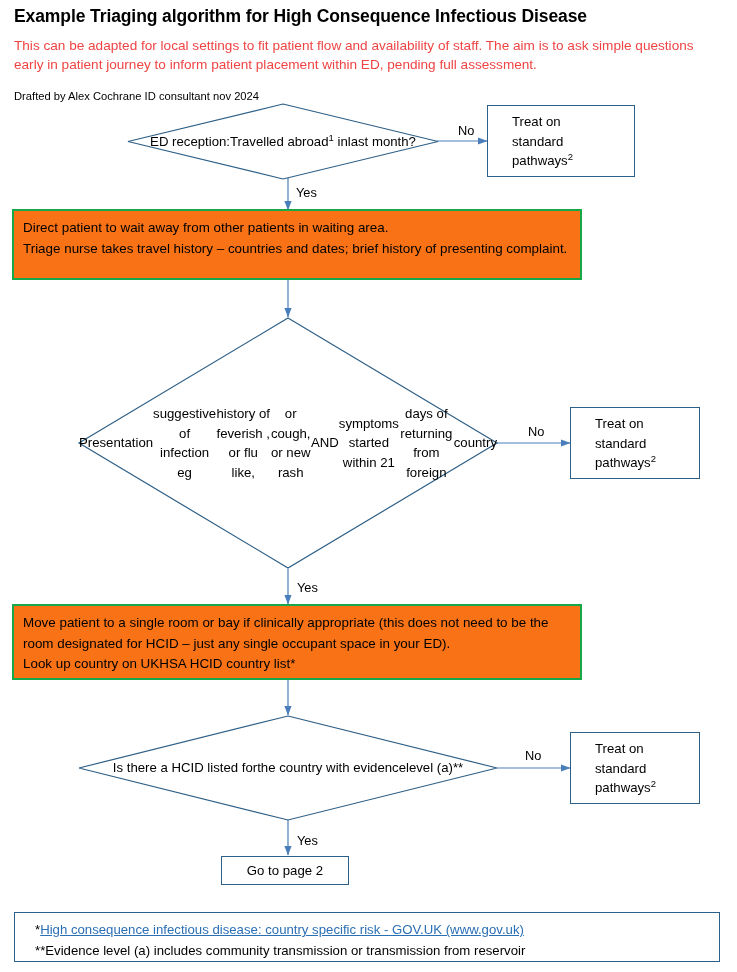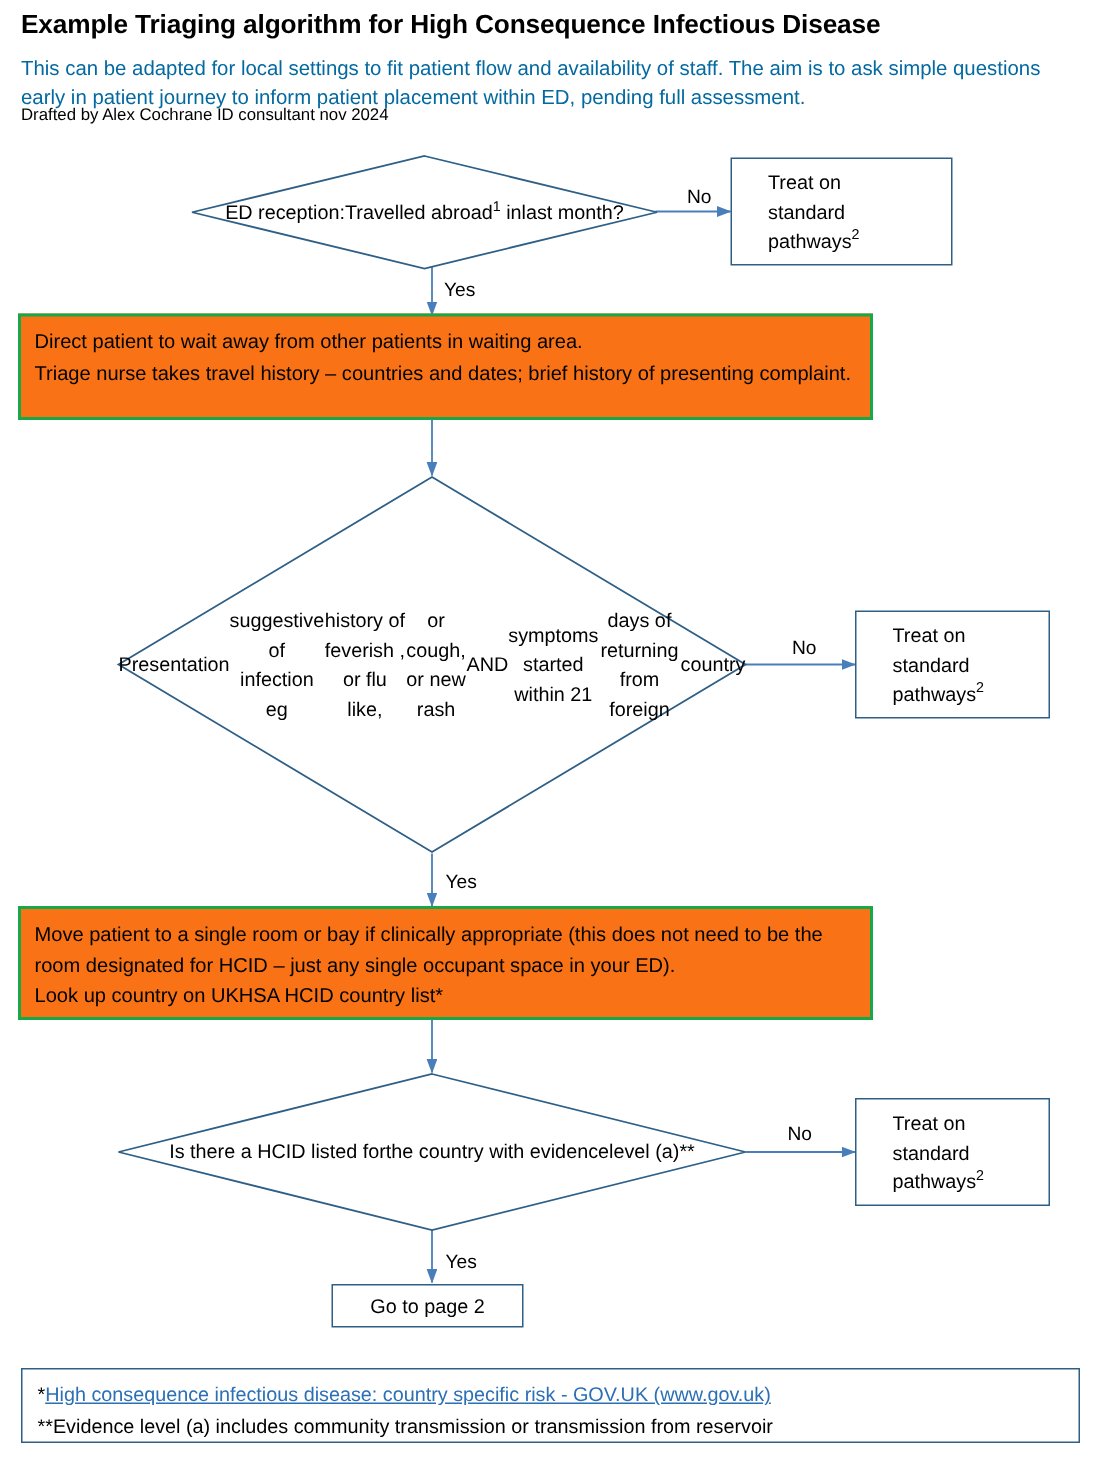--- a/index.html
+++ b/index.html
@@ -31,26 +31,26 @@
     letter-spacing: -0.1px;
     color: #000;
   }
   .subtitle {
     position: absolute;
     left: 14px;
     top: 36px;
     width: 712px;
     font-size: 13.6px;
     line-height: 19px;
-    color: #0369a1;
+    color: #ef4444;
   }
   .drafted {
     position: absolute;
     left: 14px;
-    top: 71px;
+    top: 90px;
     width: 500px;
     font-size: 11.2px;
     color: #000;
   }
   
   .diamond-wrap {
     position: absolute;
   }
   .diamond-wrap svg {
     position: absolute;
@@ -111,21 +111,21 @@
     color: #000;
   }
   .footer {
     position: absolute;
     left: 14px;
     top: 912px;
     width: 706px;
     height: 50px;
     border: 1.5px solid #2e5f86;
     box-sizing: border-box;
-    padding: 6px 10px;
+    padding: 6px 20px;
     font-size: 13.2px;
     line-height: 21px;
   }
   .footer a {
     color: #2b6fb5;
     text-decoration: underline;
   }
   .arrows {
     position: absolute;
     left: 0;

